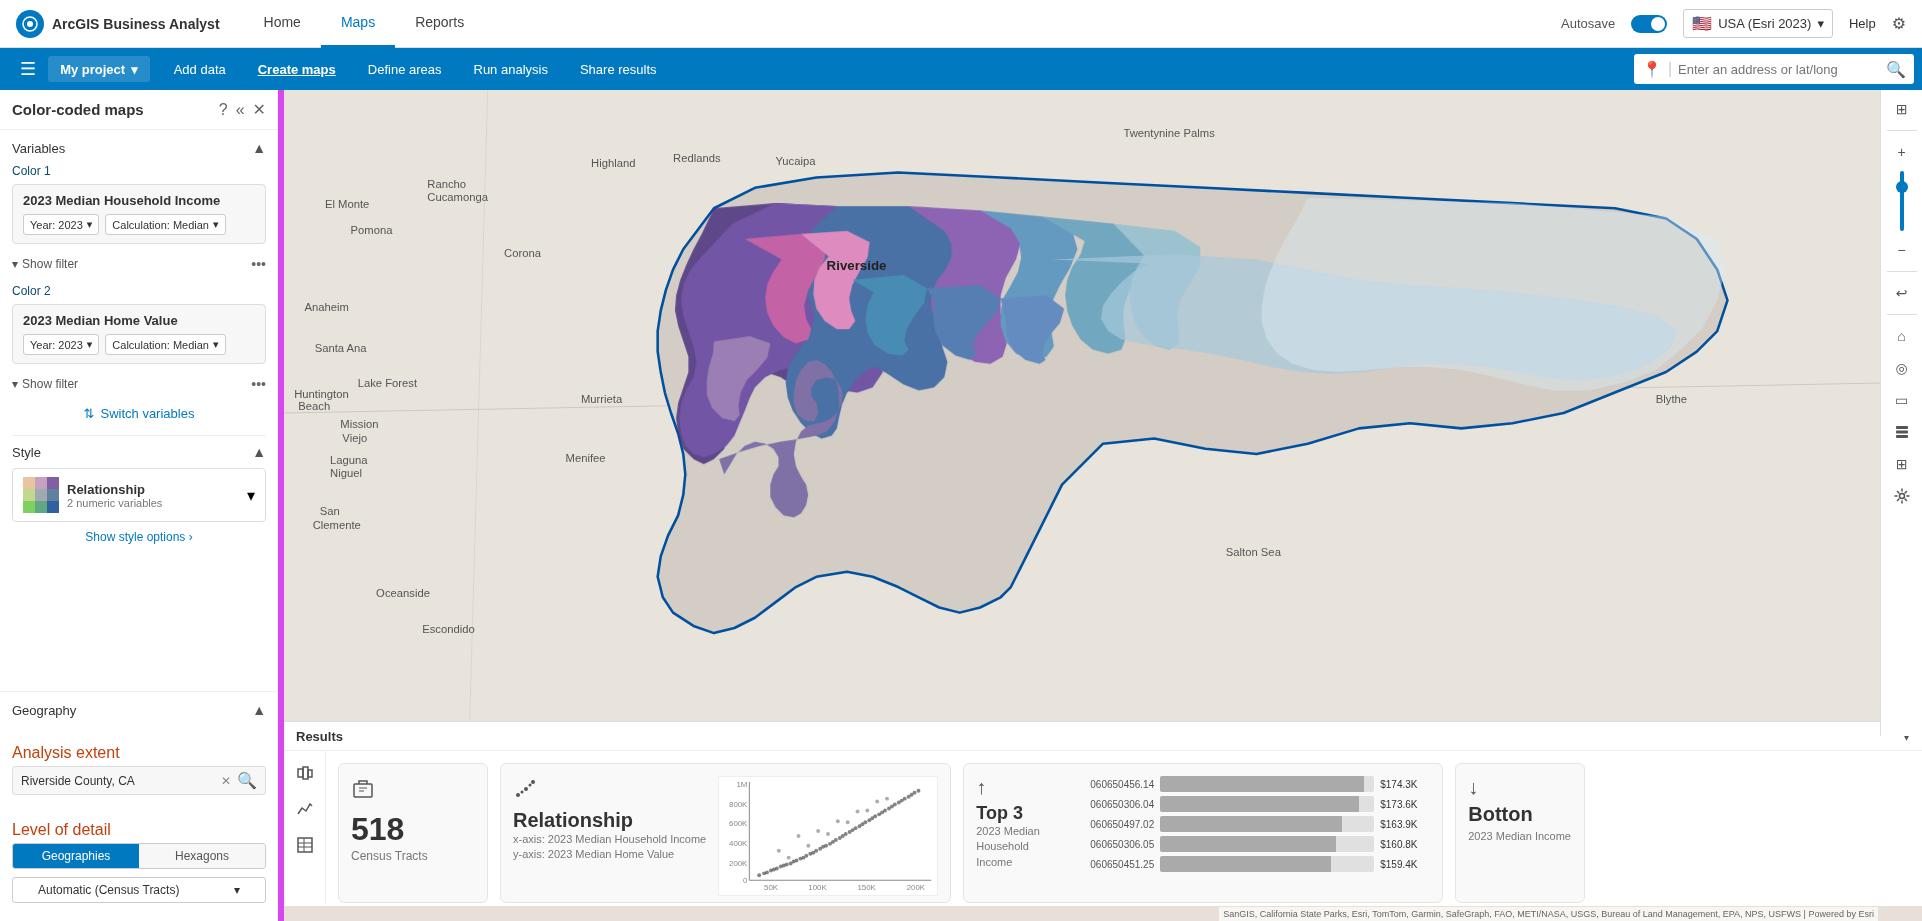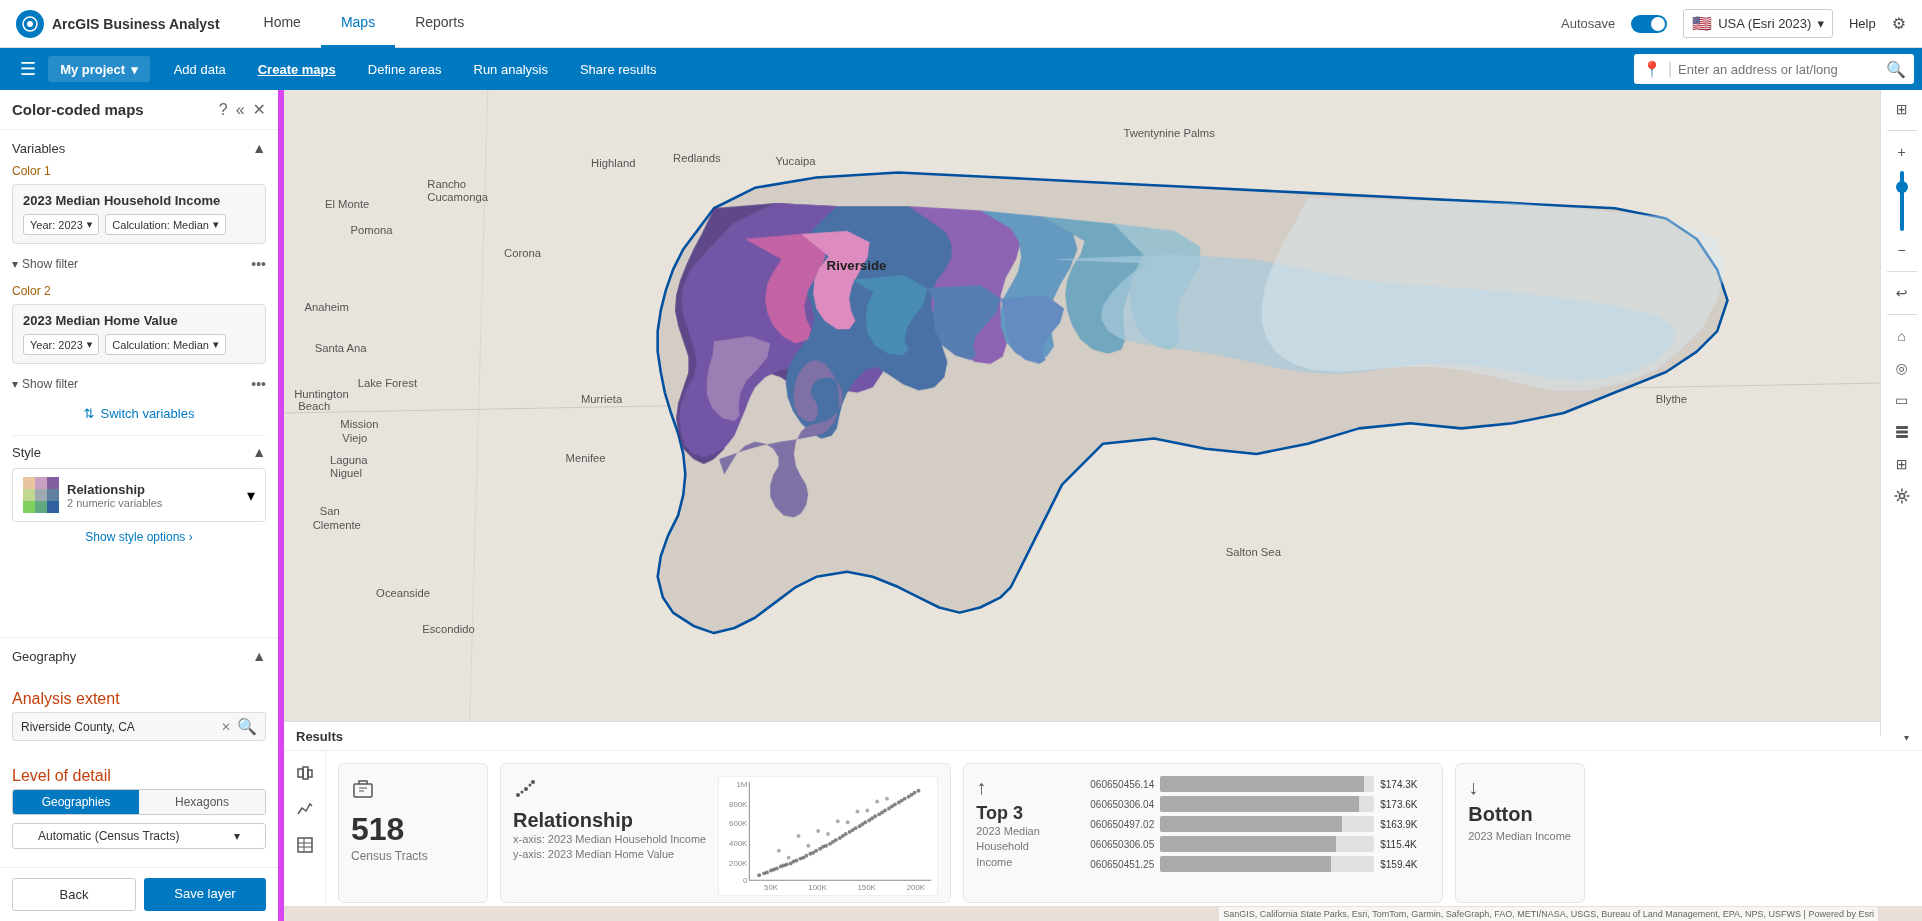--- a/index.html
+++ b/index.html
@@ -216,21 +216,21 @@
       font-weight: 400;
       color: #333;
     }
     .section-collapse {
       cursor: pointer;
       color: #555;
       font-size: 14px;
     }
     .subsection-label {
       font-size: 12px;
-      color: #a16207;
+      color: #0c4a6e;
       margin-bottom: 6px;
       margin-top: 4px;
     }
     .variable-box {
       background: #f7f7f7;
       border: 1px solid #ddd;
       border-radius: 4px;
       padding: 8px 10px;
       margin-bottom: 8px;
     }
@@ -815,24 +815,20 @@
       <div class="level-tabs">
         <div class="level-tab active">Geographies</div>
         <div class="level-tab">Hexagons</div>
       </div>
       <div class="auto-dropdown">
         <span>Automatic (Census Tracts)</span>
         <span>▾</span>
       </div>
     </div>
 
-    <div class="panel-footer">
-      <div class="btn-back">Back</div>
-      <div class="btn-save">Save layer</div>
-    </div>
   </div>
 
   <div class="map-area">
     <div class="map-bg">
 
       <svg class="map-svg" viewBox="0 0 1600 700" preserveAspectRatio="xMidYMid slice">
 
         <rect width="1600" height="700" fill="#e8e4dc"></rect>
 
         <line x1="0" y1="350" x2="1600" y2="320" stroke="#d0c8c0" stroke-width="1"></line>
@@ -1106,21 +1102,21 @@
                   <div class="bar-track">
                     <div class="bar-fill" style="width:85%"></div>
                   </div>
                   <span class="bar-val">$163.9K</span>
                 </div>
                 <div class="bar-row">
                   <span class="bar-id">060650306.05</span>
                   <div class="bar-track">
                     <div class="bar-fill" style="width:82%"></div>
                   </div>
-                  <span class="bar-val">$115.4K</span>
+                  <span class="bar-val">$160.8K</span>
                 </div>
                 <div class="bar-row">
                   <span class="bar-id">060650451.25</span>
                   <div class="bar-track">
                     <div class="bar-fill" style="width:80%"></div>
                   </div>
                   <span class="bar-val">$159.4K</span>
                 </div>
               </div>
             </div>

